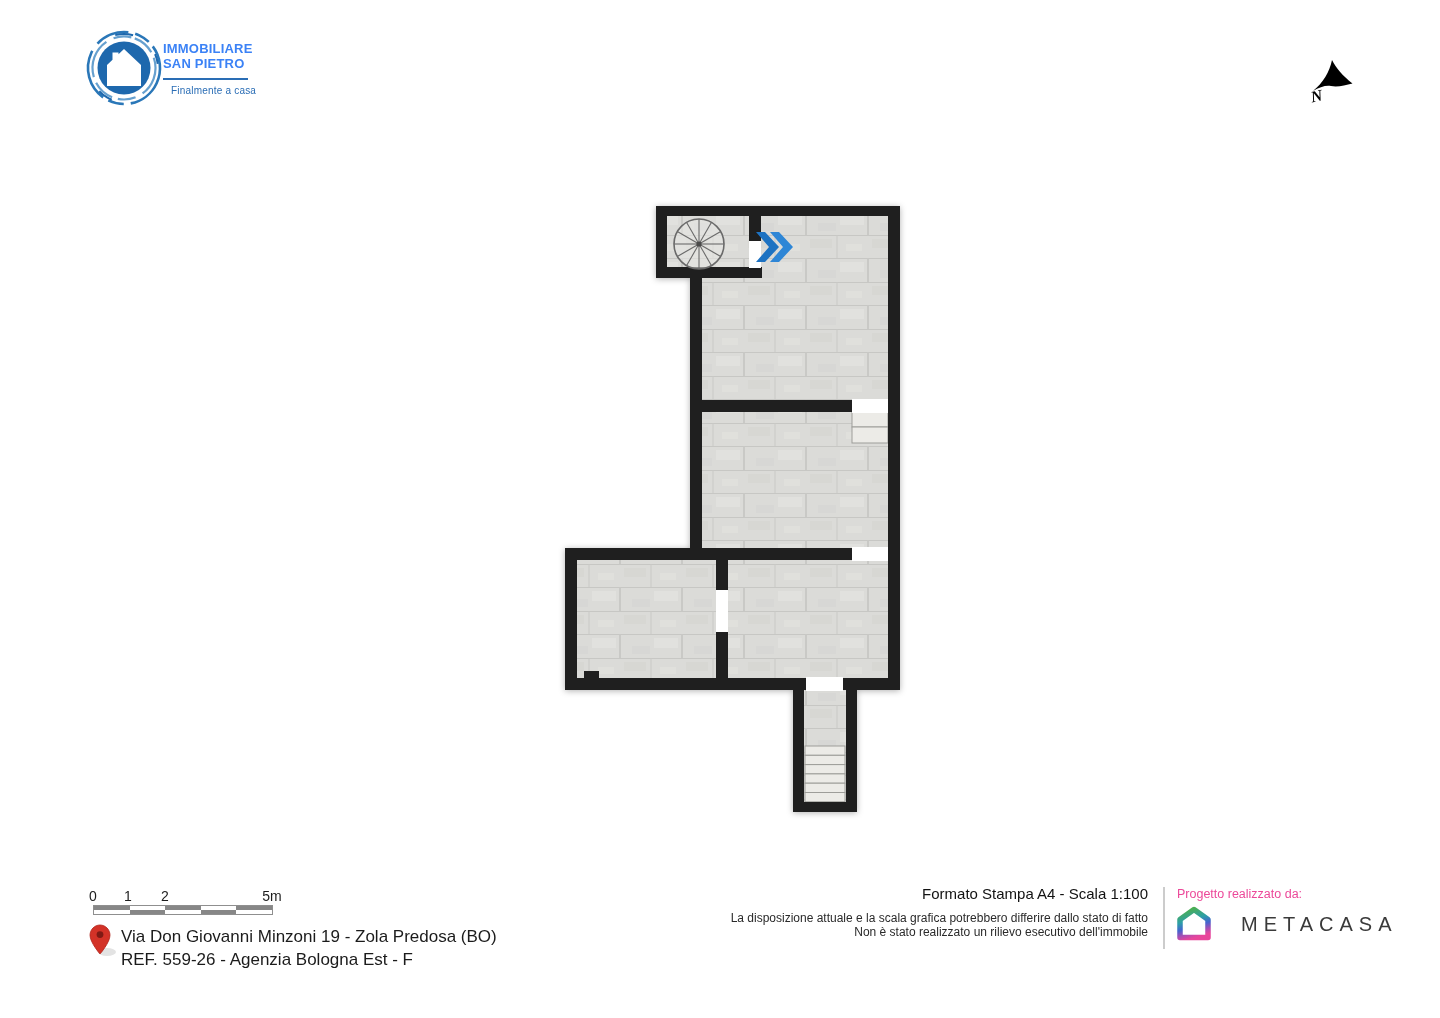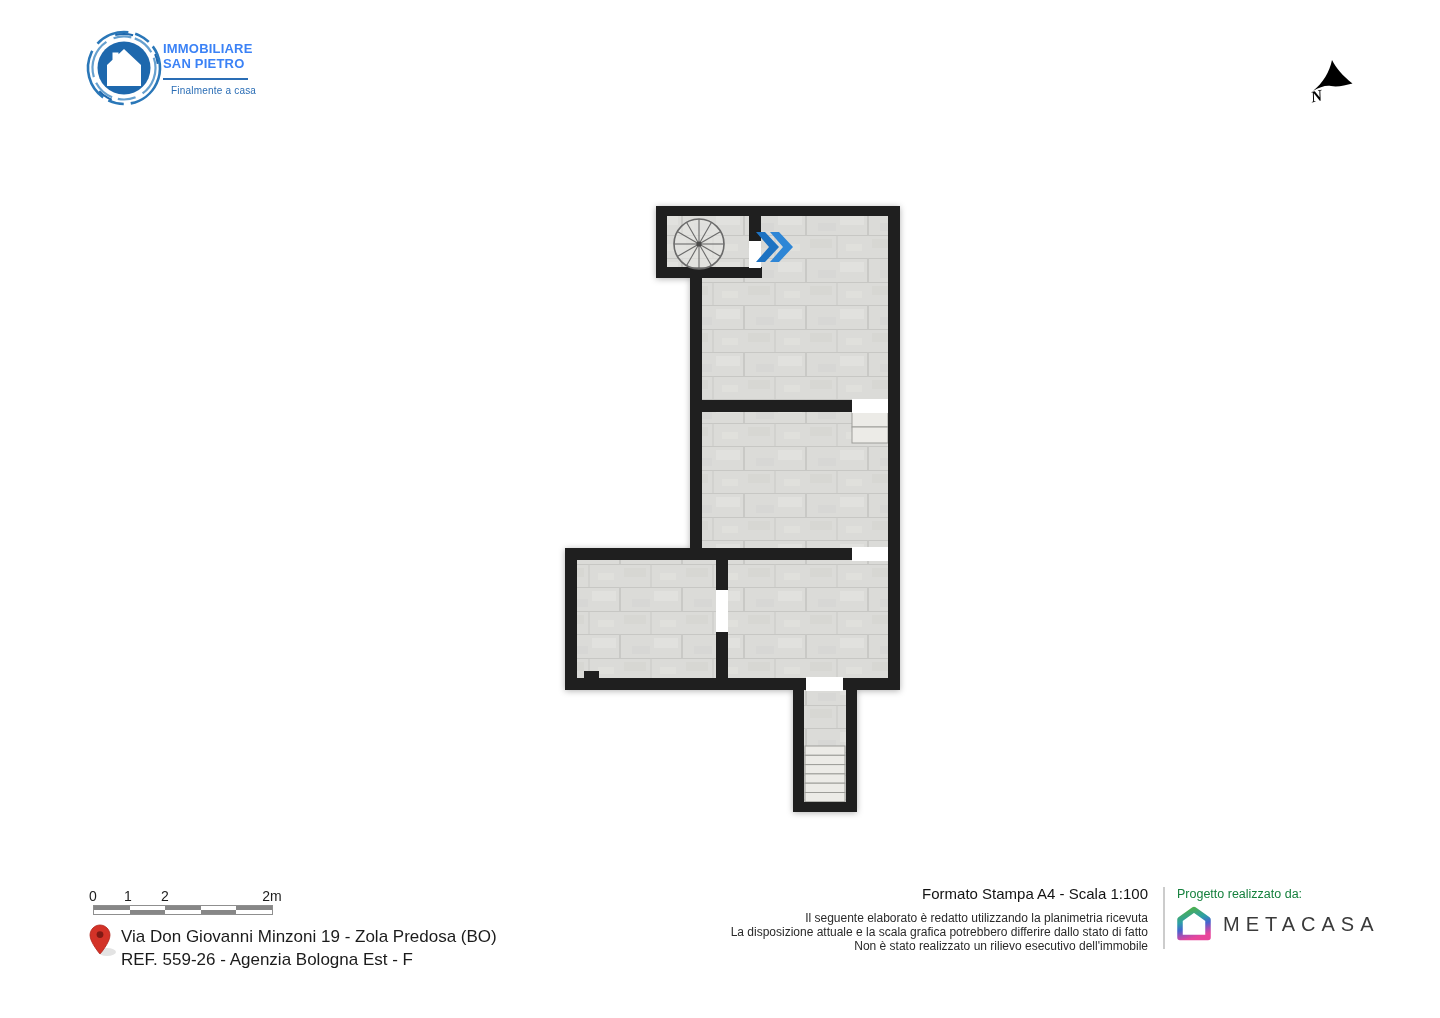--- a/index.html
+++ b/index.html
@@ -30,23 +30,23 @@
   .sc-w{background:#ffffff;}
   .pin{left:89px;top:924px;}
   .address{left:121px;top:926px;font-size:17px;line-height:22.5px;color:#1b1b1b;}
 
   
   .print-block{right:292px;top:885px;width:620px;text-align:right;}
   .print-title{font-size:15px;font-weight:normal;color:#121212;margin-bottom:10px;}
   .print-disc{font-size:12px;line-height:13.8px;color:#2a2a2a;}
   .vdivider{left:1163px;top:887px;width:2px;height:62px;background:#cccccc;}
   .credit{left:1177px;top:887px;}
-  .credit-label{font-size:12.5px;color:#15803d;}
+  .credit-label{font-size:12.5px;color:#ec4899;}
   .credit-row{display:flex;align-items:center;margin-top:5px;}
-  .credit-brand{font-size:20px;color:#3a3a3a;letter-spacing:6px;margin-left:12px;}
+  .credit-brand{font-size:20px;color:#3a3a3a;letter-spacing:6px;margin-left:30px;}
 </style>
 </head>
 <body>
 
 <div class="page">
 
   <svg class="abs" style="left:84px;top:28px" width="80" height="80" viewBox="0 0 80 80">
     <circle cx="40" cy="40" r="36" fill="none" stroke="#2a77b8" stroke-width="2.6" stroke-dasharray="34 7 16 6 52 9" transform="rotate(25 40 40)"></circle>
     <circle cx="40" cy="40" r="31.5" fill="none" stroke="#66a0cf" stroke-width="2.2" stroke-dasharray="22 6 40 8 18 6" transform="rotate(-70 40 40)"></circle>
     <circle cx="40" cy="40" r="34" fill="none" stroke="#1e68ad" stroke-width="2" stroke-dasharray="10 70 18 30" transform="rotate(120 40 40)"></circle>
@@ -147,21 +147,21 @@
     <g>
       <polygon points="756,232 765,232 779,247 765,262 756,262 769,247" fill="#1d72c2"></polygon>
       <polygon points="770,232 779,232 793,247 779,262 770,262 783,247" fill="#2e86d6"></polygon>
     </g>
   </svg>
 
   <div class="scale-labels">
     <span style="left:93px">0</span>
     <span style="left:128px">1</span>
     <span style="left:165px">2</span>
-    <span style="left:272px">2m</span>
+    <span style="left:272px">5m</span>
   </div>
   <div class="abs scale-bar">
     <div class="scale-seg">
         <div class="sc-d"></div>
         <div class="sc-w"></div>
       </div>
     <div class="scale-seg">
         <div class="sc-w"></div>
         <div class="sc-d"></div>
       </div>
@@ -184,21 +184,20 @@
     <path d="M11 1 C5.5 1 1 5.6 1 11.2 C1 18.4 11 30 11 30 C11 30 21 18.4 21 11.2 C21 5.6 16.5 1 11 1 Z" fill="#d33227" stroke="#b3271e" stroke-width="0.8"></path>
     <circle cx="11" cy="10.6" r="3.4" fill="#7e1a14"></circle>
   </svg>
   <div class="abs address">
     <div>Via Don Giovanni Minzoni 19 - Zola Predosa (BO)</div>
     <div>REF. 559-26 - Agenzia Bologna Est - F</div>
   </div>
 
   <div class="abs print-block">
     <div class="print-title">Formato Stampa A4 - Scala 1:100</div>
-    <div class="print-disc">Il seguente elaborato è redatto utilizzando la planimetria ricevuta</div>
     <div class="print-disc">La disposizione attuale e la scala grafica potrebbero differire dallo stato di fatto</div>
     <div class="print-disc">Non è stato realizzato un rilievo esecutivo dell'immobile</div>
   </div>
 
   <div class="abs vdivider"></div>
 
   <div class="abs credit">
     <div class="credit-label">Progetto realizzato da:</div>
     <div class="credit-row">
       <svg width="34" height="36" viewBox="0 0 34 36">

